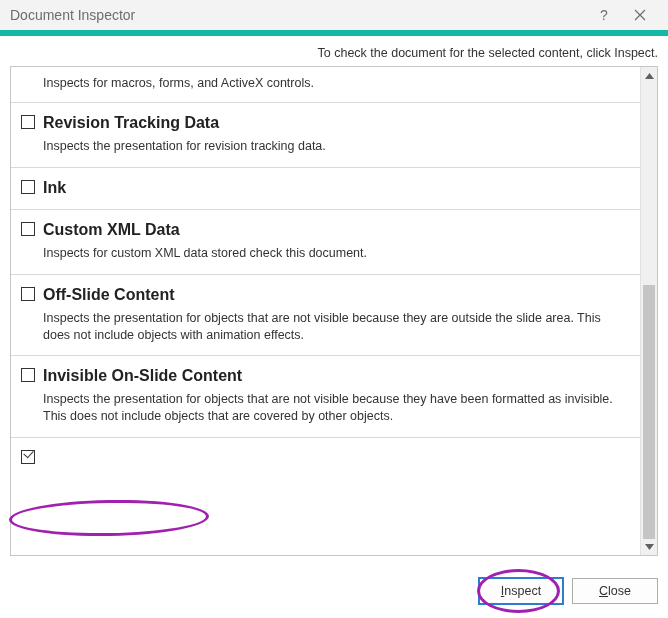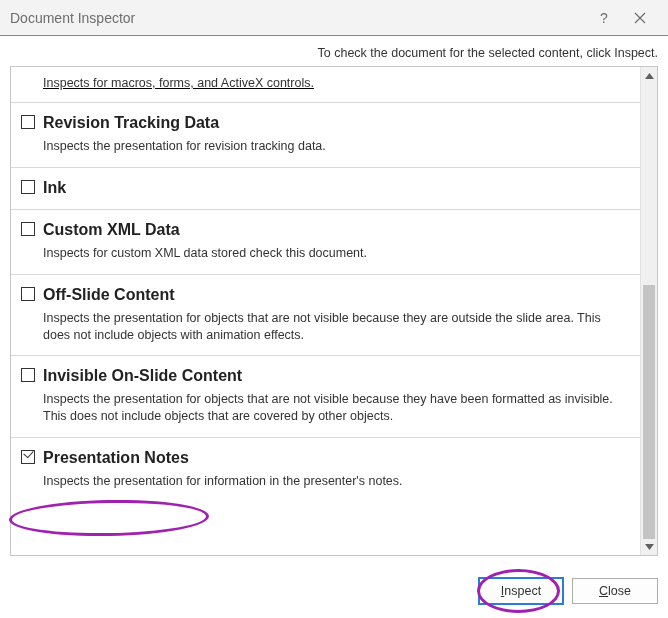--- a/index.html
+++ b/index.html
@@ -9,21 +9,21 @@
     font-size: 12.5px;
     background: #fff;
     width: 668px;
     height: 618px;
     overflow: hidden;
     position: relative;
   }
   .titlebar {
     height: 36px;
     background: #f3f3f3;
-    border-bottom: 1px solid #14b8a6;
+    border-bottom: 6px solid #14b8a6;
     display: flex;
     align-items: center;
     padding: 0 10px;
     color: #6d6d6d;
     font-size: 14px;
   }
   .titlebar .title { flex: 1; }
   .titlebar .help, .titlebar .close-x {
     width: 36px;
     text-align: center;
@@ -83,21 +83,21 @@
     color: #222;
     font-size: 16px;
   }
   .item .desc {
     color: #333;
     margin-top: 6px;
     line-height: 1.35;
     font-size: 12.5px;
   }
   
-  .item.partial { padding-top: 0; padding-bottom: 10px; text-decoration: underline;}
+  .item.partial { padding-top: 0; padding-bottom: 10px;}
   .item.partial .cb { visibility: hidden; }
   .item.partial .desc { margin-top: 8px; }
 
   .scrollbar {
     width: 17px;
     background: #f0f0f0;
     border-left: 1px solid #e0e0e0;
     position: relative;
   }
   .scrollbar .arrow {
@@ -227,24 +227,20 @@
     <div class="item">
       <span class="cb"></span>
       <div class="txt">
         <div class="label">Invisible On-Slide Content</div>
         <div class="desc">Inspects the presentation for objects that are not visible because they have been formatted as invisible. This does not include objects that are covered by other objects.</div>
       </div>
     </div>
 
     <div class="item">
       <span class="cb checked"></span>
-      <div class="txt">
-        <div class="label">Presentation Notes</div>
-        <div class="desc">Inspects the presentation for information in the presenter's notes.</div>
-      </div>
     </div>
 
   </div>
   <div class="scrollbar">
     <div class="arrow up">
       <svg width="9" height="6" viewBox="0 0 9 6">
           <path d="M0 6 L4.5 0 L9 6 Z" fill="#606060"></path>
         </svg>
     </div>
     <div class="thumb" style="top:218px;height:254px;"></div>

